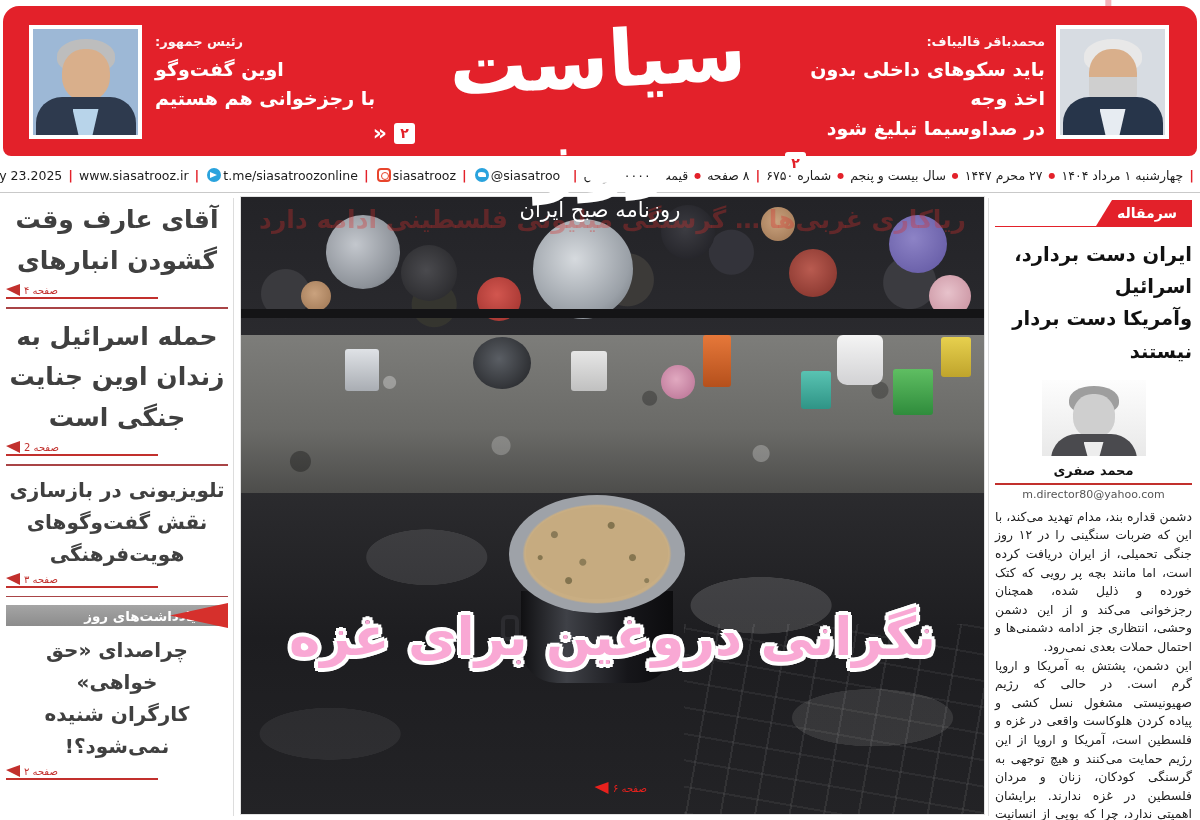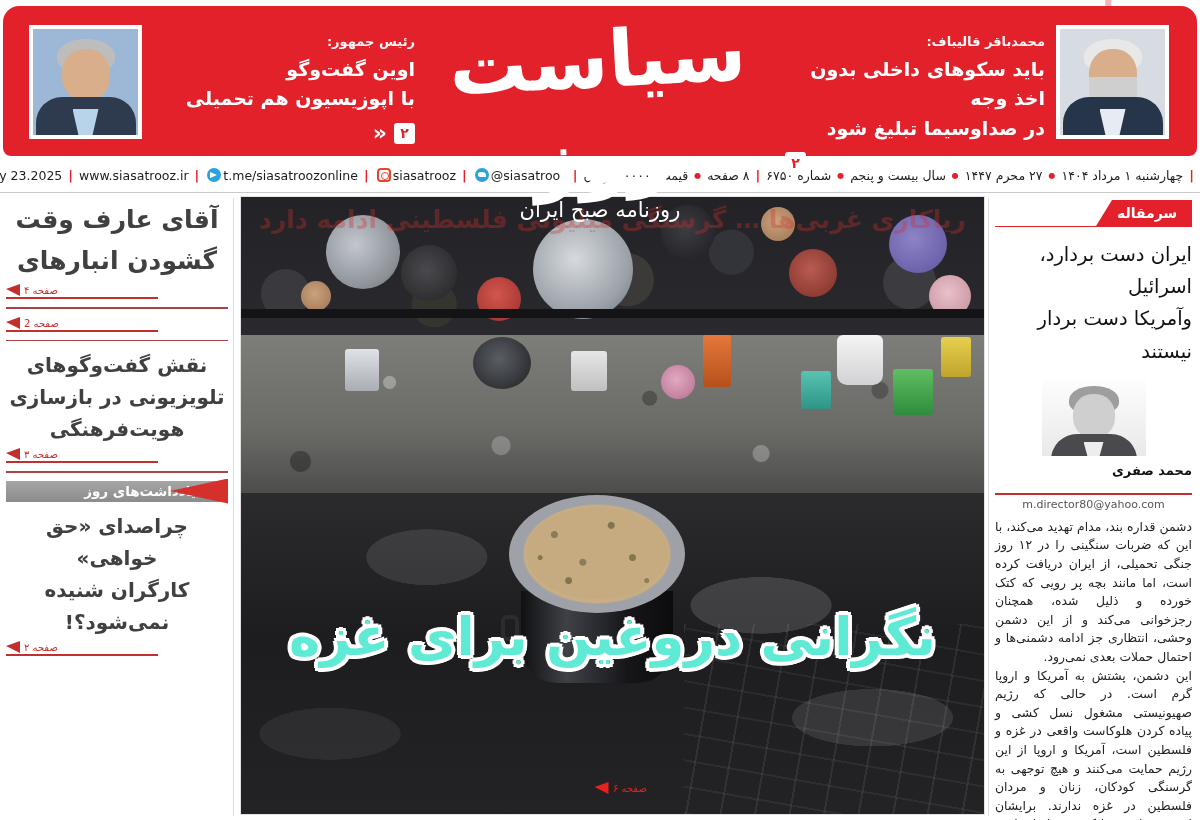--- a/index.html
+++ b/index.html
@@ -15,21 +15,21 @@
   .portrait-frame{position:absolute;border:4px solid #fff;overflow:hidden;background:#9db8d6;}
   .pf-left{left:26px;top:19px;width:113px;height:114px;}
   .pf-right{right:28px;top:19px;width:113px;height:114px;background:#d7dce2;}
   .person{position:absolute;left:0;top:0;right:0;bottom:0;}
   .hair{position:absolute;left:50%;transform:translateX(-50%);top:10px;width:58px;height:34px;border-radius:50% 50% 40% 40%;background:#bdbdbd;}
   .face{position:absolute;left:50%;transform:translateX(-50%);top:20px;width:48px;height:52px;border-radius:46%;background:#d9af8b;}
   .suit{position:absolute;left:50%;transform:translateX(-50%);bottom:-8px;width:100px;height:46px;border-radius:26px 26px 0 0;background:#2e3a4e;}
   .shirt{position:absolute;left:50%;transform:translateX(-50%);bottom:-8px;width:26px;height:34px;background:#b8d4ea;clip-path:polygon(0 0,100% 0,70% 100%,30% 100%);}
   .beard{position:absolute;left:50%;transform:translateX(-50%);top:48px;width:48px;height:30px;border-radius:0 0 45% 45%;background:#cfcfcf;}
   .promo{position:absolute;top:28px;color:#fff;z-index:3;}
-  .promo-left{left:152px;width:260px;text-align:right;}
+  .promo-left{left:152px;width:260px;text-align:left;}
   .promo-right{right:152px;width:260px;text-align:right;}
   .promo .kicker{font-size:13px;font-weight:bold;opacity:.95;margin-bottom:6px;}
   .promo .pline{font-size:19px;font-weight:bold;line-height:1.55;}
   .badge-row{display:flex;align-items:center;gap:7px;margin-top:9px;}
   .promo-right .badge-row{justify-content:flex-end;}
   .page-badge{display:inline-flex;align-items:center;justify-content:center;width:21px;height:21px;background:#fff;color:#e3212a;font-size:14px;font-weight:bold;border-radius:3px;}
   .chev{font-size:22px;font-weight:bold;line-height:18px;}
   .logo{position:absolute;left:50%;top:6px;transform:translateX(-50%);width:460px;text-align:center;color:#fff;}
   .logo-title{font-size:78px;font-weight:bold;line-height:96px;transform:rotate(-3deg);letter-spacing:1px;}
   .logo-sub{font-size:21px;font-weight:normal;margin-top:-6px;}
@@ -106,37 +106,37 @@
     radial-gradient(circle at 40% 60%, #8d7d58 0 3px, transparent 4px),
     radial-gradient(circle at 75% 55%, #867650 0 3px, transparent 4px),
     radial-gradient(circle at 30% 80%, #83744f 0 3px, transparent 4px),
     radial-gradient(circle at 85% 80%, #8d7d58 0 2px, transparent 3px),
     radial-gradient(circle at 10% 55%, #867650 0 2px, transparent 3px),
     #c6ab80;}
   .pot .body{position:absolute;left:12px;top:96px;width:152px;height:92px;border-radius:0 0 36px 36px;background:linear-gradient(90deg,#101012,#3f4147 30%,#16161a 70%,#0c0c0e);}
   .pot .handle{position:absolute;left:-8px;top:120px;width:18px;height:26px;border:4px solid #2c2c30;border-radius:6px;background:transparent;}
 
   .overlay-faint{position:absolute;left:0;right:0;top:8px;text-align:center;direction:rtl;color:rgba(214,48,44,.34);font-size:25px;font-weight:bold;letter-spacing:1px;}
-  .big-headline{position:absolute;left:0;right:0;top:400px;text-align:center;direction:rtl;color:#5eead4;font-weight:bold;font-size:53px;line-height:80px;
+  .big-headline{position:absolute;left:0;right:0;top:400px;text-align:center;direction:rtl;color:#f9a8d4;font-weight:bold;font-size:53px;line-height:80px;
     text-shadow:-3px -3px 0 #fff,3px -3px 0 #fff,-3px 3px 0 #fff,3px 3px 0 #fff,0 -4px 0 #fff,0 4px 0 #fff,-4px 0 0 #fff,4px 0 0 #fff;}
   .photo-pmark{position:absolute;left:50%;transform:translateX(-35%);top:585px;display:flex;align-items:center;gap:5px;}
   .photo-pmark .plabel{color:#e8211d;}
   .photo-pmark .tri{border-right-color:#e8211d;}
 
   
   .editorial{position:absolute;left:995px;top:200px;width:197px;}
   .ed-label-row{position:relative;border-bottom:1.5px solid #e3212a;height:27px;}
   .ed-label{position:absolute;right:0;top:0;height:26px;min-width:96px;background:#e3212a;color:#fff;font-size:14px;font-weight:bold;display:flex;align-items:center;justify-content:center;direction:rtl;padding:0 12px 0 18px;clip-path:polygon(0 100%,16px 0,100% 0,100% 100%);}
-  .ed-headline{direction:rtl;text-align:right;font-size:19.5px;font-weight:normal;line-height:1.65;color:#111;margin-top:12px;}
+  .ed-headline{direction:rtl;text-align:right;font-size:19.5px;font-weight:bold;line-height:1.65;color:#111;margin-top:12px;}
   .ed-photo{position:relative;width:104px;height:76px;margin:12px auto 0 auto;background:linear-gradient(#fdfdfd,#e9e9e9);overflow:hidden;}
   .ed-photo .hair{background:#9e9e9e;width:50px;height:28px;top:6px;}
   .ed-photo .face{background:#cfcfcf;width:42px;height:44px;top:14px;}
   .ed-photo .suit{background:#4a4a4e;width:86px;height:30px;}
   .ed-photo .shirt{background:#ededed;width:20px;height:22px;}
-  .ed-author-row{border-bottom:2px solid #c2302d;padding-bottom:14px;margin-top:4px;direction:rtl;text-align:right;}
+  .ed-author-row{border-bottom:2px solid #c2302d;padding-bottom:4px;margin-top:4px;direction:rtl;text-align:center;}
   .ed-author{font-size:13px;font-weight:bold;color:#111;}
   .ed-email{text-align:center;font-size:11px;color:#555;margin:3px 0 7px 0;direction:ltr;}
   .ed-body{direction:rtl;text-align:justify;font-size:12.4px;line-height:1.5;color:#222;}
   .ed-body p{margin:0;}
 </style>
 </head>
 <body>
 
 <div id="page">
 
@@ -149,21 +149,21 @@
         <div class="hair"></div>
         <div class="face"></div>
         <div class="suit"></div>
         <div class="shirt"></div>
       </div>
     </div>
 
     <div class="promo promo-left" dir="rtl">
       <div class="kicker">رئیس جمهور:</div>
       <div class="pline">اوین گفت‌وگو</div>
-      <div class="pline">با اپوزیسیون هم تحمیلی</div>
+      <div class="pline">با رجزخوانی هم هستیم</div>
       <div class="badge-row">
         <span class="page-badge">۲</span>
         <span class="chev">«</span>
       </div>
     </div>
 
     <div class="logo">
       <div class="logo-title">سیاست روز</div>
       <div class="logo-sub">روزنامه صبح ایران</div>
     </div>
@@ -227,31 +227,36 @@
         <div>گشودن انبارهای</div>
       </div>
       <div class="pmark">
         <span class="tri"></span>
         <span class="plabel">صفحه ۴</span>
       </div>
     </div>
     <div class="srule"></div>
 
     <div class="s-item">
+      <div class="s-lines w900">
+        <div>حمله اسرائیل به</div>
+        <div>زندان اوین جنایت</div>
+        <div>جنگی است</div>
+      </div>
       <div class="pmark">
         <span class="tri"></span>
         <span class="plabel">صفحه 2</span>
       </div>
     </div>
     <div class="srule"></div>
 
     <div class="s-item">
       <div class="s-lines w800">
+        <div>تلویزیونی در بازسازی</div>
         <div>نقش گفت‌وگوهای</div>
-        <div>تلویزیونی در بازسازی</div>
         <div>هویت‌فرهنگی</div>
       </div>
       <div class="pmark">
         <span class="tri"></span>
         <span class="plabel">صفحه ۳</span>
       </div>
     </div>
     <div class="srule"></div>
 
     <div class="section-bar">

